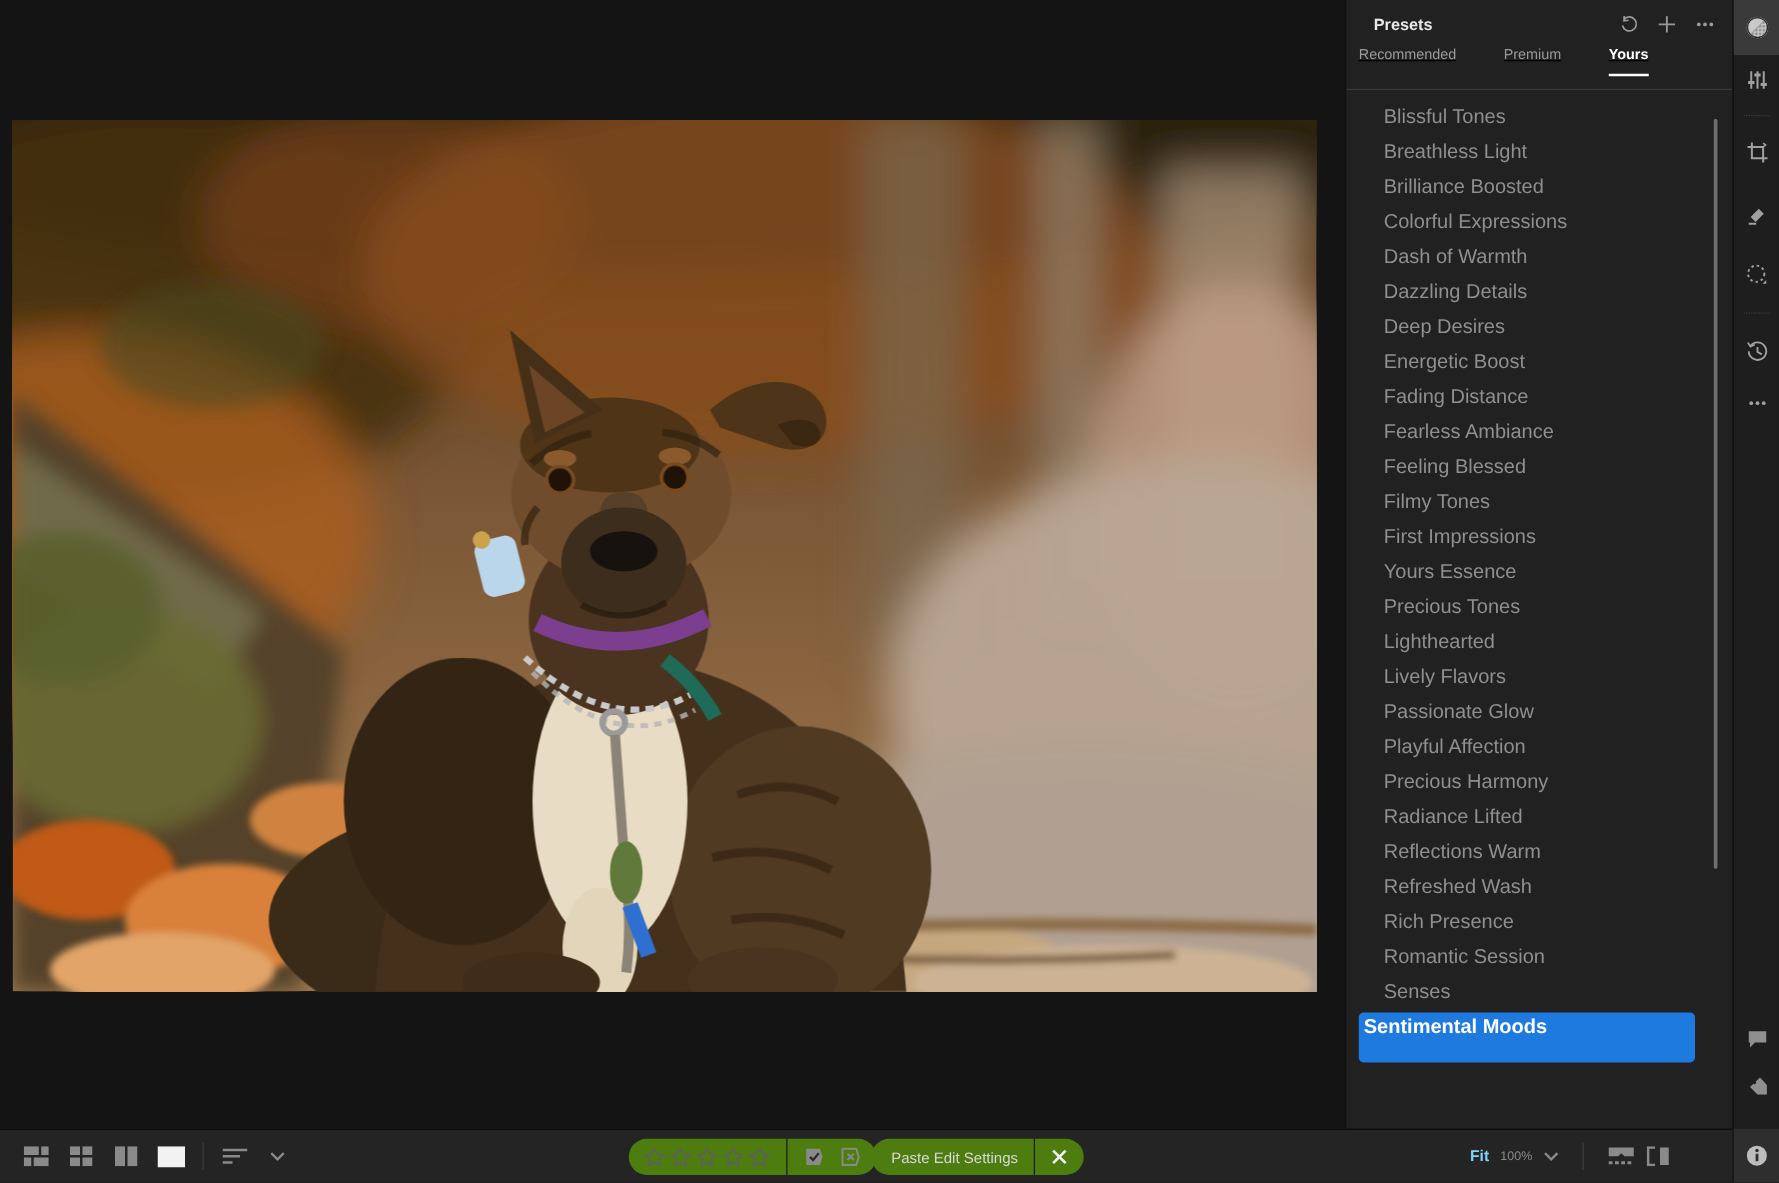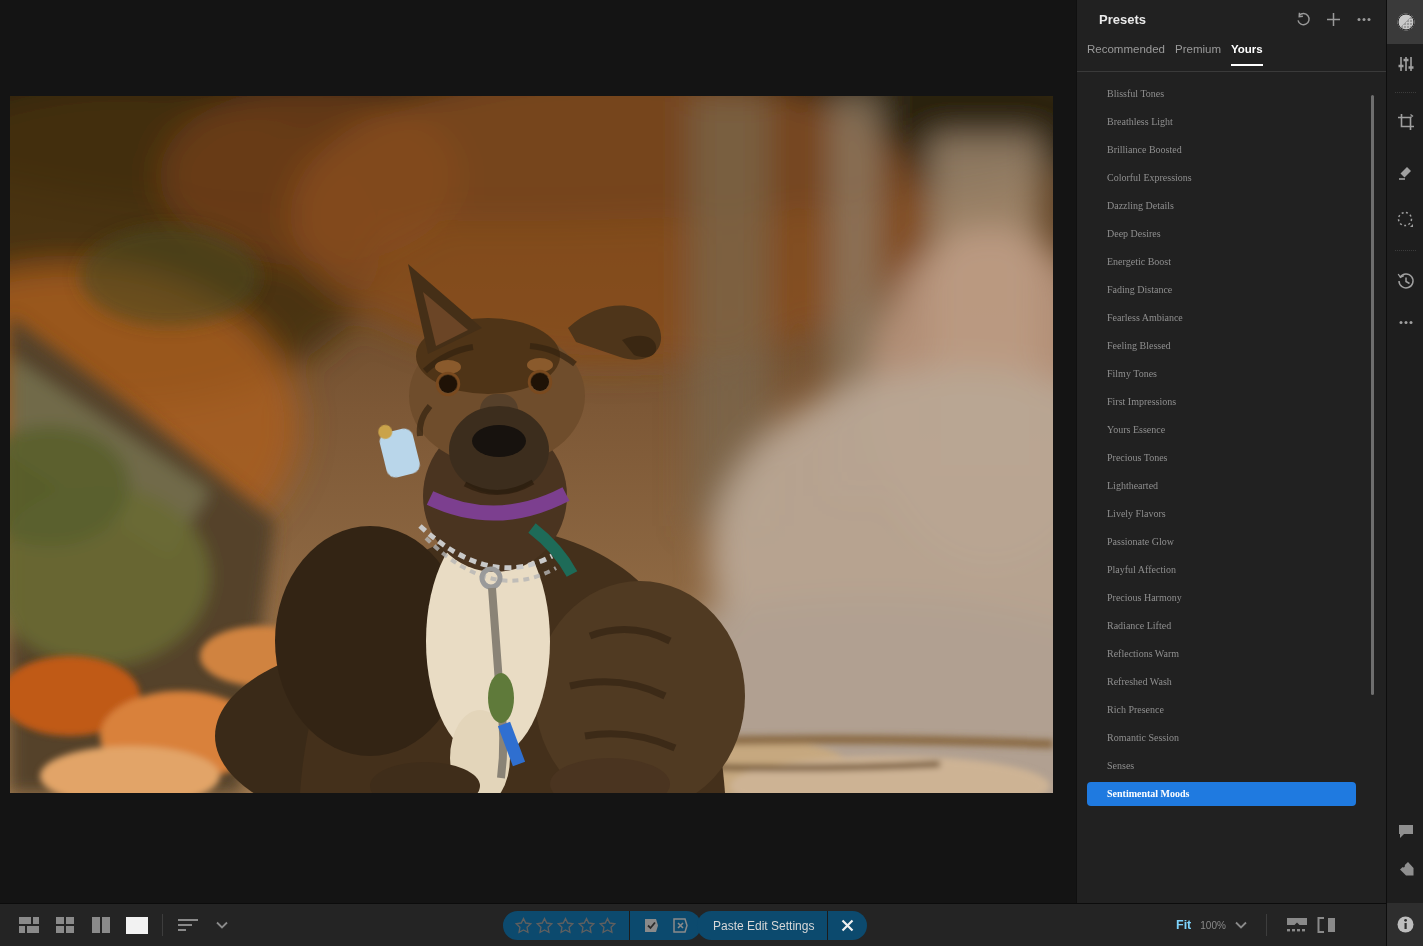--- a/index.html
+++ b/index.html
@@ -13,30 +13,30 @@
 
   
   .presets-panel { position:absolute; left:1076px; top:0; width:310px; height:903px;
                    background:#212121; border-left:1px solid #101010; }
   .presets-header { display:flex; align-items:center; height:38px; padding:0 14px 0 10px; }
   .presets-title { color:#e9e9e9; font-size:13px; font-weight:bold; flex:1;padding-left:12px; }
   .header-icons { display:flex; gap:13px; align-items:center; }
   .hicon { width:17px; height:17px; display:flex; align-items:center; justify-content:center; cursor:pointer; }
   .hicon svg { stroke:#9a9a9a; fill:none; }
 
-  .tabs { display:flex; gap:10px; padding:0 0 0 10px; height:34px; align-items:center;
-          border-bottom:1px solid #3a3a3a; }
+  .tabs { display:flex; gap:38px; padding:0 0 0 10px; height:34px; align-items:flex-start;
+          border-bottom:1px solid #3a3a3a;text-decoration:underline; }
   .tab { color:#9a9a9a; font-size:11.5px; padding-bottom:9px; border-bottom:2px solid transparent; cursor:pointer; }
   .tab.active { color:#ffffff; border-bottom-color:#ffffff; font-weight:bold; }
 
   .preset-list { padding-top:8px; }
-  .preset-item { height:28px; line-height:28px; padding-left:30px; font-size:10px;
-                 color:#8f8f8f; cursor:pointer; white-space:nowrap;font-family:Liberation Serif, serif; }
+  .preset-item { height:28px; line-height:28px; padding-left:30px; font-size:16px;
+                 color:#8f8f8f; cursor:pointer; white-space:nowrap; }
   .preset-item.selected { background:#1f7ae0; color:#ffffff; font-weight:bold;
-                 margin:2px 30px 2px 10px; padding-left:20px; height:24px; line-height:24px;
+                 margin:2px 30px 2px 10px; padding-left:4px; height:40px; line-height:24px;
                  border-radius:4px; }
   .scroll-thumb { position:absolute; right:12px; top:95px; width:3px; height:600px;
                  background:#6e6e6e; border-radius:2px; }
 
   
   .rail { position:absolute; left:1386px; top:0; width:37px; height:946px;
           background:#1e1e1e; border-left:1px solid #0d0d0d; }
   .rail-btn { position:absolute; left:0; width:37px; height:40px; display:flex;
           align-items:center; justify-content:center; cursor:pointer; }
   .rail-btn svg { stroke:#a0a0a0; fill:none; }
@@ -46,21 +46,21 @@
           display:flex; align-items:center; justify-content:center; cursor:pointer; }
 
   
   .bottom-bar { position:absolute; left:0; top:903px; width:1386px; height:43px;
           background:#242424; border-top:1px solid #0c0c0c; }
   .views { position:absolute; left:18px; top:0; height:100%; display:flex; align-items:center; gap:14px; }
   .vicon { width:22px; height:18px; display:flex; align-items:center; justify-content:center; cursor:pointer; }
   .bar-divider { width:1px; height:22px; background:#3d3d3d; }
   .sort-group { display:flex; align-items:center; gap:12px; }
 
-  .pill { position:absolute; top:7px; height:29px; background:#0c4a6e; border-radius:15px;
+  .pill { position:absolute; top:7px; height:29px; background:#4d7c0f; border-radius:15px;
           display:flex; align-items:center; }
   .stars-pill { left:503px; padding:0 12px; gap:4px; }
   .star { width:17px; height:17px; cursor:pointer; display:flex; }
   .pill-divider { width:1px; height:29px; background:#1c1c1c; margin:0 9px; }
   .flag { width:17px; height:15px; cursor:pointer; display:flex; }
   .flag + .flag { margin-left:8px; }
 
   .paste-pill { left:697px; padding-left:16px; }
   .paste-label { color:#d8d8d8; font-size:12px; white-space:nowrap; cursor:pointer; }
   .paste-close { padding:0 13px; margin-left:13px; height:29px; display:flex; align-items:center;
@@ -209,20 +209,21 @@
         <div class="tab">Premium</div>
         <div class="tab active">Yours</div>
       </div>
 
     <div class="preset-list">
 
     <div class="preset-item">Blissful Tones</div>
         <div class="preset-item">Breathless Light</div>
         <div class="preset-item">Brilliance Boosted</div>
         <div class="preset-item">Colorful Expressions</div>
+        <div class="preset-item">Dash of Warmth</div>
         <div class="preset-item">Dazzling Details</div>
         <div class="preset-item">Deep Desires</div>
         <div class="preset-item">Energetic Boost</div>
         <div class="preset-item">Fading Distance</div>
         <div class="preset-item">Fearless Ambiance</div>
         <div class="preset-item">Feeling Blessed</div>
         <div class="preset-item">Filmy Tones</div>
         <div class="preset-item">First Impressions</div>
         <div class="preset-item">Yours Essence</div>
         <div class="preset-item">Precious Tones</div>

